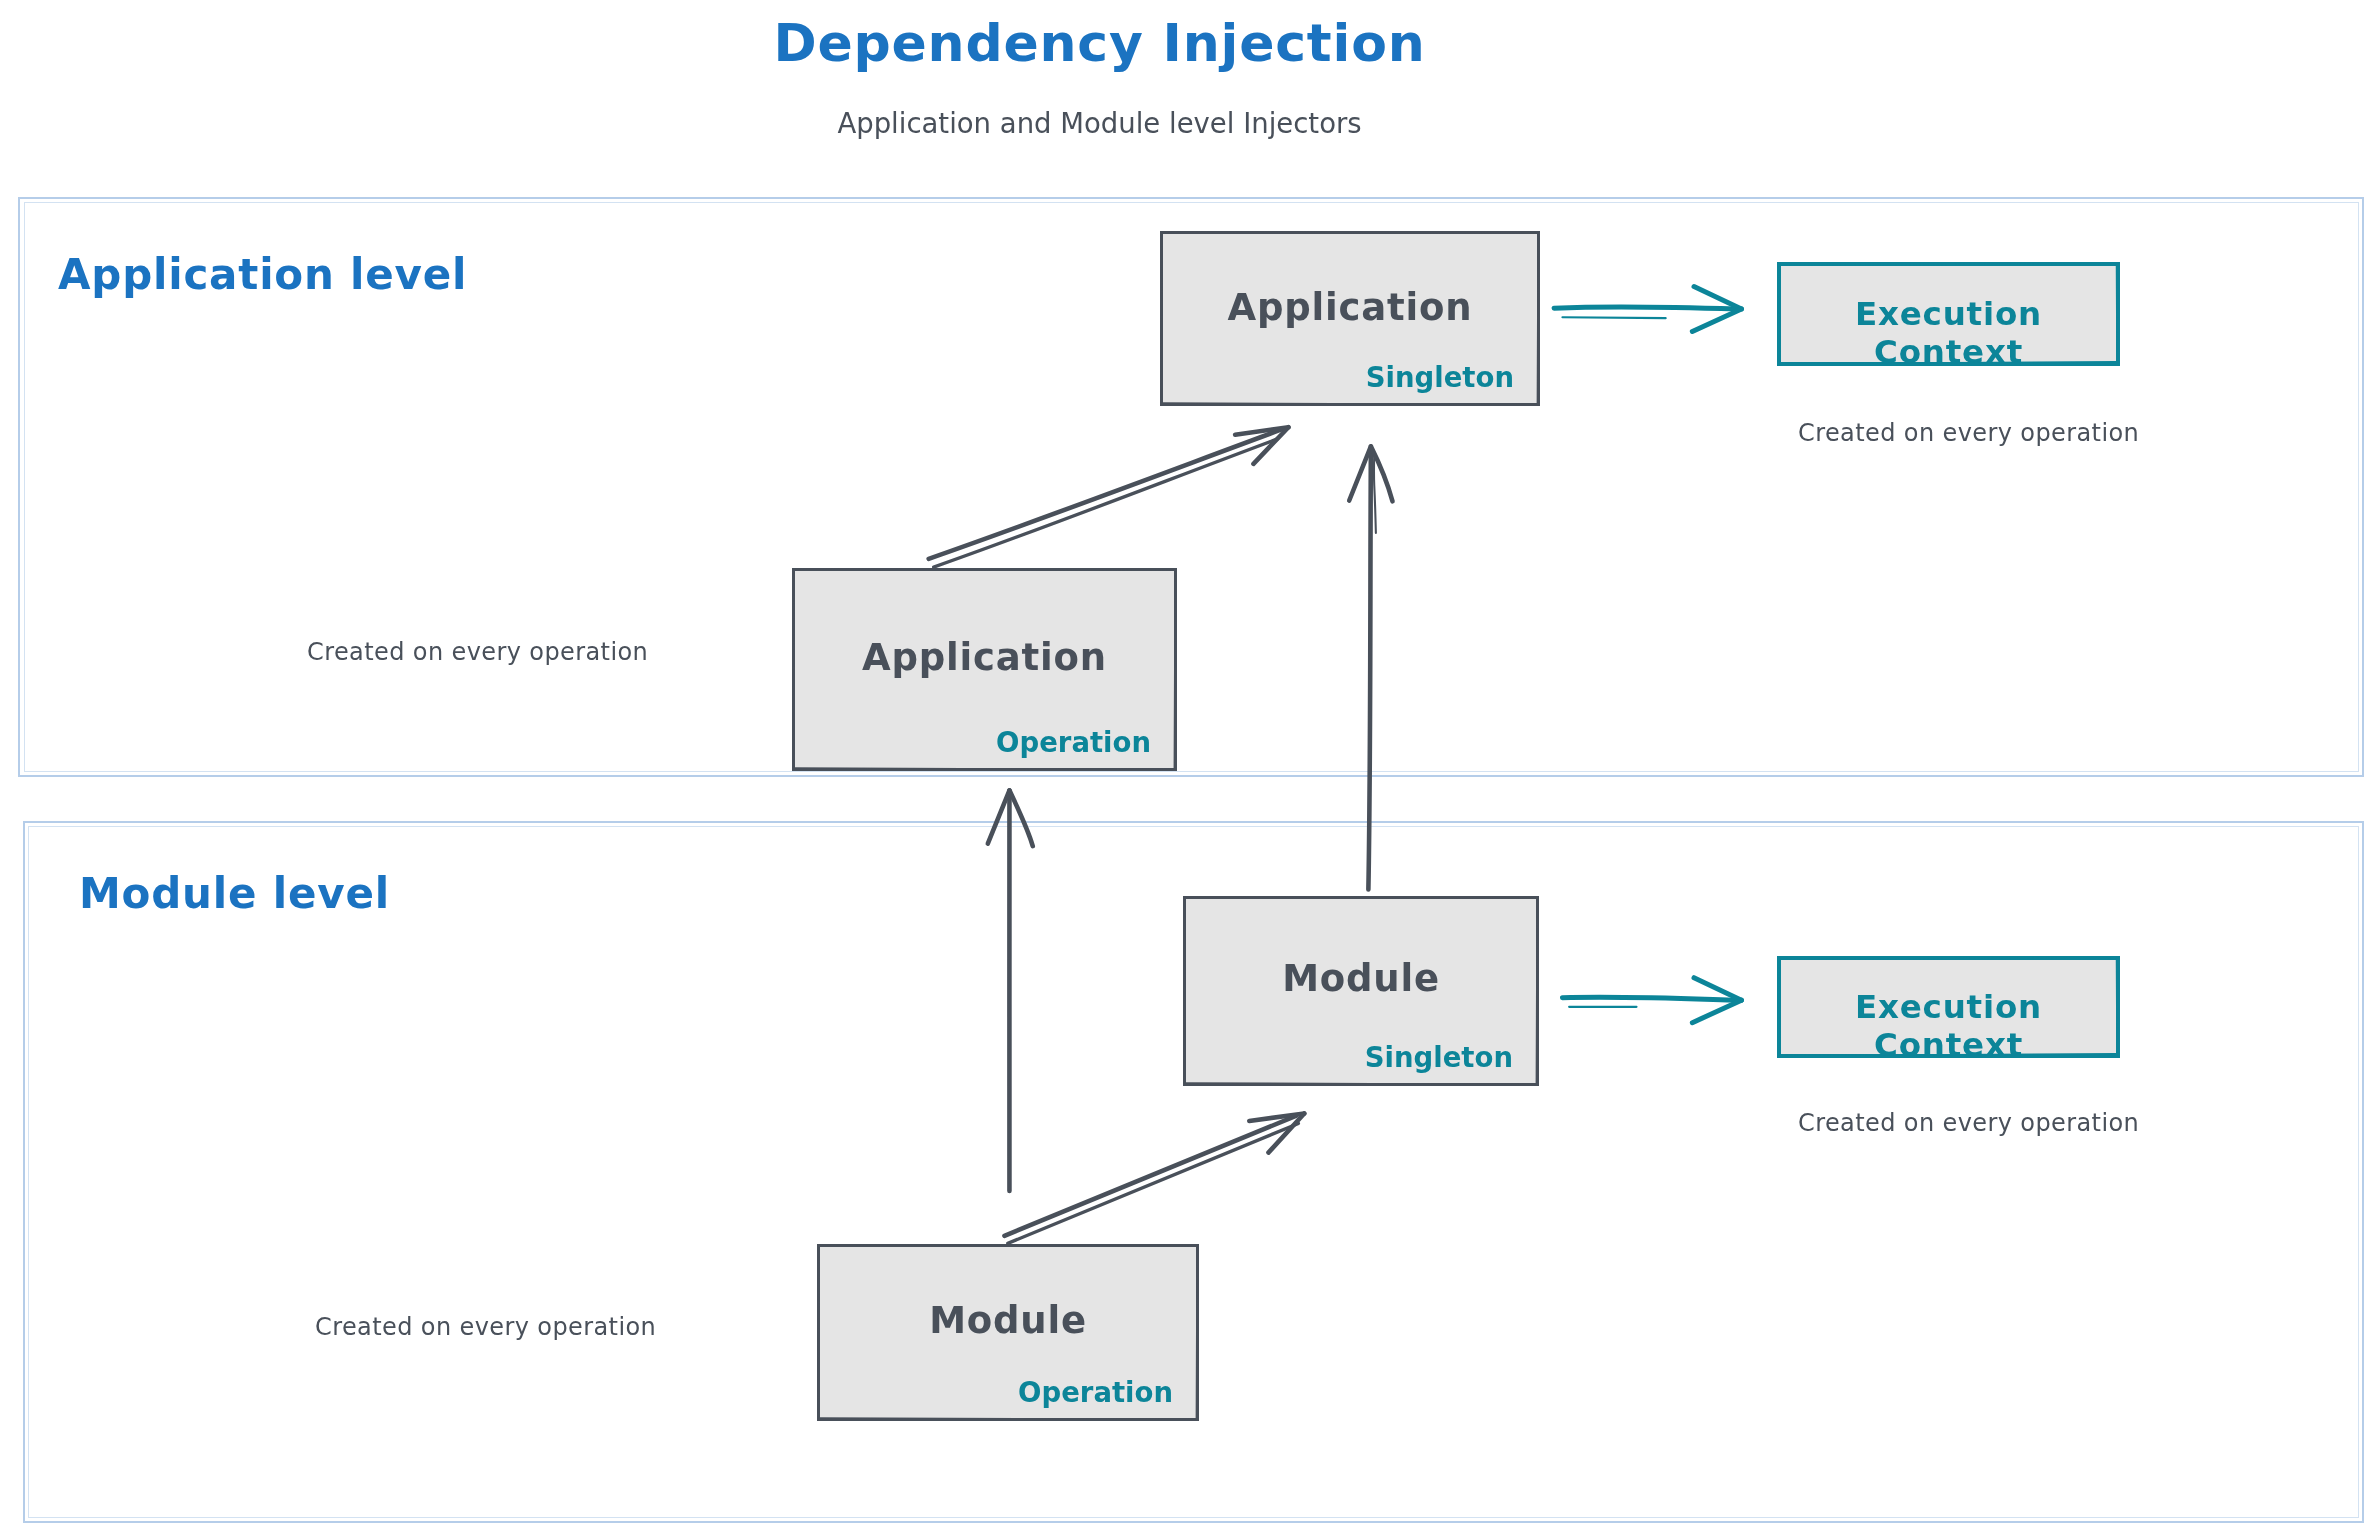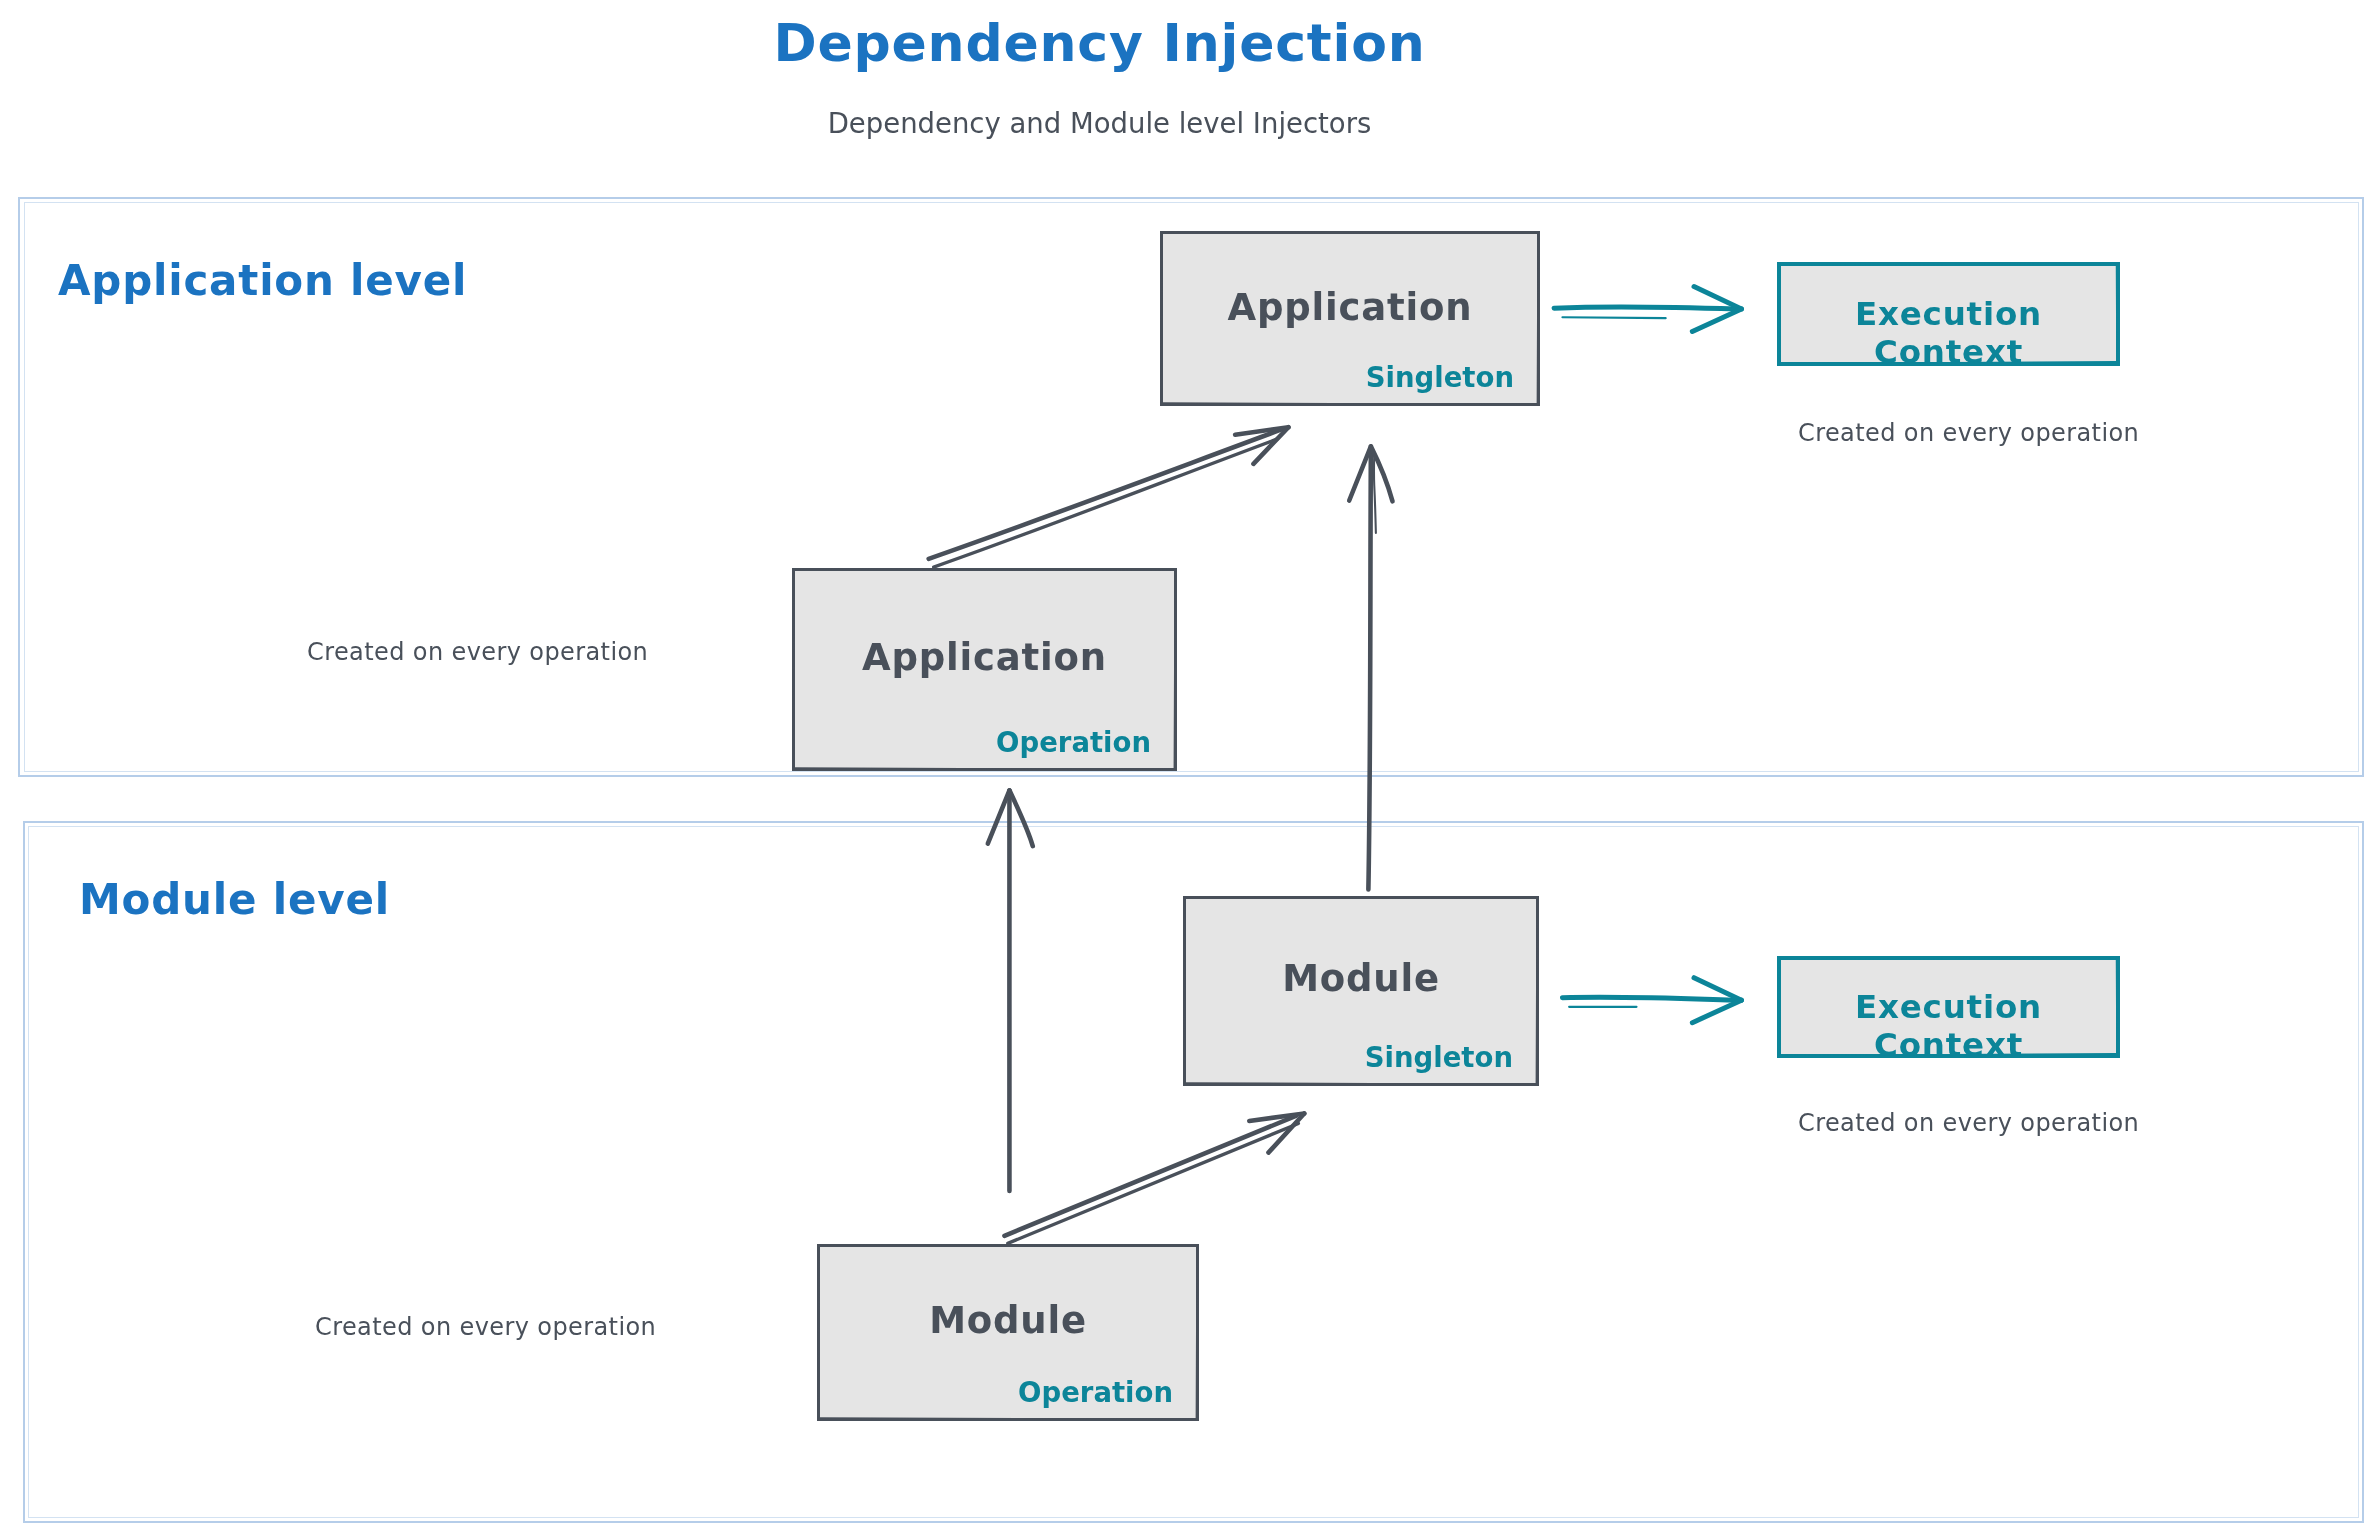--- a/index.html
+++ b/index.html
@@ -9,21 +9,21 @@
 
   
   .title{position:absolute;left:0;top:13.3px;width:2199px;text-align:center;
          font-size:52px;font-weight:bold;letter-spacing:0.8px;color:var(--blue);}
   .subtitle{position:absolute;left:0;top:107px;width:2199px;text-align:center;
          font-size:27.5px;font-weight:500;color:var(--dark);}
 
   
   .level{position:absolute;border:2.1px solid var(--frame);background:transparent;}
   .level::after{content:"";position:absolute;inset:3.3px;border:1.2px solid var(--frame-light);pointer-events:none;}
-  .level-label{position:absolute;font-size:42px;font-weight:bold;color:var(--blue);letter-spacing:0.8px;margin-top:6px;}
+  .level-label{position:absolute;font-size:42px;font-weight:bold;color:var(--blue);letter-spacing:0.8px;}
 
   
   .node{position:absolute;background:#e5e5e5;border:3.7px solid var(--dark);box-sizing:border-box;}
   .node::after{content:"";position:absolute;inset:-1.7px;border:1.7px solid var(--dark);
                transform:rotate(.25deg);pointer-events:none;}
   .node-title{position:absolute;left:0;right:0;text-align:center;
               font-size:37px;font-weight:bold;color:var(--dark);letter-spacing:0.8px;}
   .node-badge{position:absolute;right:23px;bottom:10px;font-size:27.5px;font-weight:bold;color:var(--teal);text-align:right;}
 
   .node.teal{border:4.2px solid var(--teal);}
@@ -38,21 +38,21 @@
   #arrows{position:absolute;left:0;top:0;width:2377px;height:1534px;pointer-events:none;}
   .stroke-dark{stroke:var(--dark);}
   .stroke-teal{stroke:var(--teal);}
 </style>
 </head>
 <body>
 
 <div id="canvas">
 
   <div class="title">Dependency Injection</div>
-  <div class="subtitle">Dependency and Module level Injectors</div>
+  <div class="subtitle">Application and Module level Injectors</div>
 
   <div class="level" style="left:18.3px;top:197px;width:2342px;height:576px;"></div>
   <div class="level-label" style="left:58px;top:250px;">Application level</div>
 
   <div class="level" style="left:23px;top:821px;width:2337px;height:698px;"></div>
   <div class="level-label" style="left:79px;top:869px;">Module level</div>
 
   <svg id="arrows" viewBox="0 0 2854 1842">
 
     <g fill="none" stroke-linecap="round" class="g-dark">

